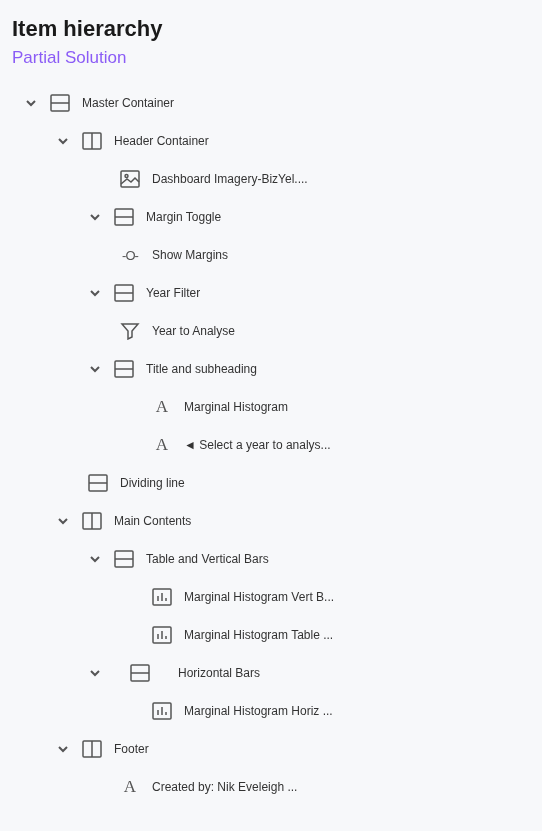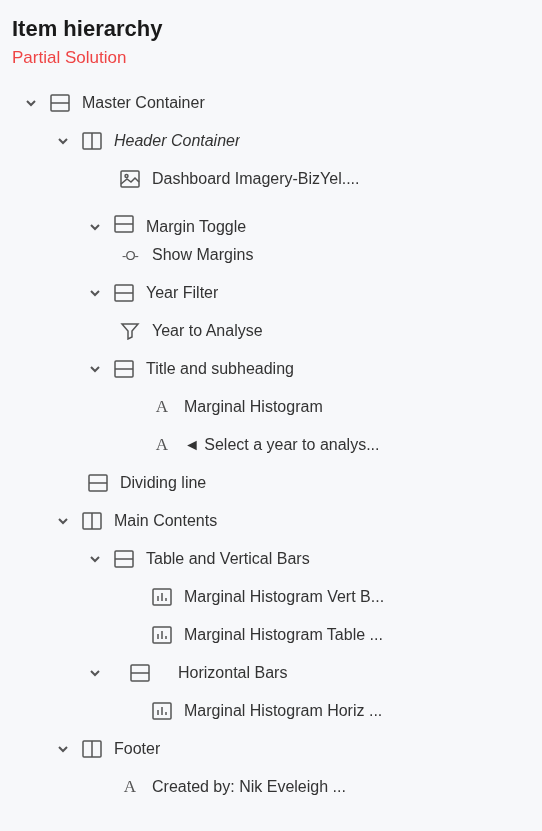--- a/index.html
+++ b/index.html
@@ -13,21 +13,21 @@
     }
     .panel-title {
       font-size: 22px;
       font-weight: 700;
       color: #1a1a1a;
       margin-bottom: 6px;
     }
     .panel-subtitle {
       font-size: 17px;
       font-weight: 400;
-      color: #ef4444;
+      color: #8b5cf6;
       margin-bottom: 16px;
     }
     .tree { font-size: 16px; }
     .tree-row {
       display: flex;
       align-items: center;
       height: 38px;
       cursor: default;
     }
     .chevron {
@@ -46,21 +46,21 @@
       display: flex;
       align-items: center;
       justify-content: center;
       margin-right: 10px;
       flex-shrink: 0;
       color: #555;
     }
     .icon svg { width: 20px; height: 18px; }
     .label {
       color: #333;
-      font-size: 16px;
+      font-size: 12px;
       white-space: nowrap;
       overflow: hidden;
       text-overflow: ellipsis;
     }
     .text-icon {
       font-family: Georgia, serif;
       font-size: 17px;
       font-weight: 400;
       color: #555;
       width: 24px;
@@ -94,21 +94,21 @@
     </span>
     <span class="icon">
       <svg viewBox="0 0 20 18" fill="none" stroke="currentColor" stroke-width="1.5">
           <rect x="1" y="1" width="18" height="16" rx="1"></rect>
           <line x1="1" y1="9" x2="19" y2="9"></line>
         </svg>
     </span>
     <span class="label">Master Container</span>
   </div>
 
-  <div class="tree-row" style="padding-left:42px;font-style:italic;">
+  <div class="tree-row" style="padding-left:42px;">
     <span class="chevron">
       <svg viewBox="0 0 12 12">
           <polyline points="2,4 6,8 10,4"></polyline>
         </svg>
     </span>
     <span class="icon">
       <svg viewBox="0 0 20 18" fill="none" stroke="currentColor" stroke-width="1.5">
           <rect x="1" y="1" width="18" height="16" rx="1"></rect>
           <line x1="10" y1="1" x2="10" y2="17"></line>
         </svg>
@@ -120,21 +120,21 @@
     <span class="icon">
       <svg viewBox="0 0 20 18" fill="none" stroke="currentColor" stroke-width="1.5">
           <rect x="1" y="1" width="18" height="16" rx="1"></rect>
           <circle cx="6.5" cy="6" r="1.5"></circle>
           <polyline points="1,14 7,9 11,12 15,8 19,12"></polyline>
         </svg>
     </span>
     <span class="label">Dashboard Imagery-BizYel....</span>
   </div>
 
-  <div class="tree-row" style="padding-left:74px;align-items:flex-end;">
+  <div class="tree-row" style="padding-left:74px;">
     <span class="chevron">
       <svg viewBox="0 0 12 12">
           <polyline points="2,4 6,8 10,4"></polyline>
         </svg>
     </span>
     <span class="icon">
       <svg viewBox="0 0 20 18" fill="none" stroke="currentColor" stroke-width="1.5">
           <rect x="1" y="1" width="18" height="16" rx="1"></rect>
           <line x1="1" y1="9" x2="19" y2="9"></line>
         </svg>

